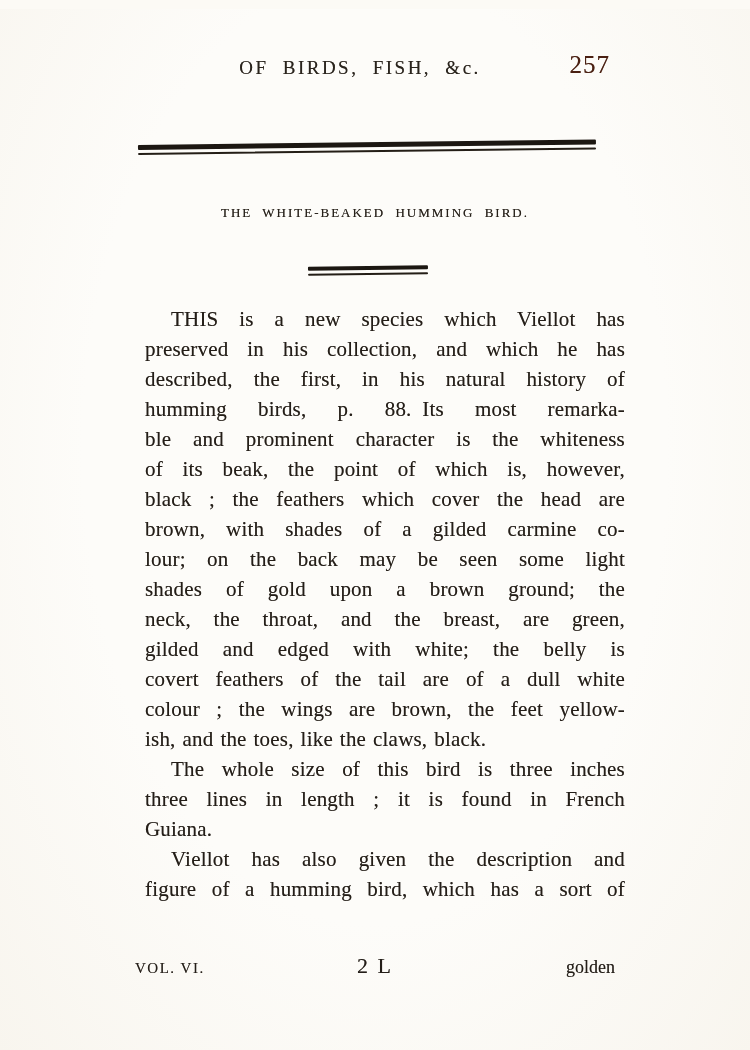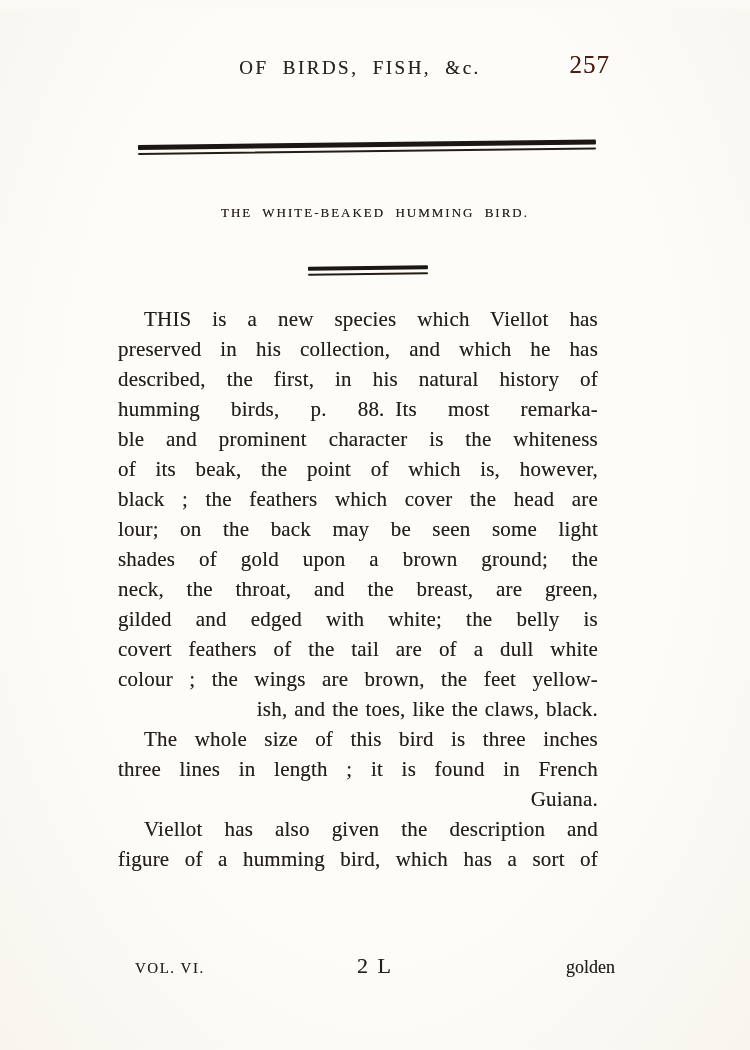--- a/index.html
+++ b/index.html
@@ -44,28 +44,28 @@
   .article-title {
     position:absolute; top:196px; left:135px; width:480px;
     text-align:center;
     font-size:13px; letter-spacing:2px; word-spacing:5px;
     color:#27211a;
     text-shadow:0 0 .5px rgba(39,33,26,.6);
   }
 
   
   .body-text {
-    position:absolute; top:295px; left:118px; width:480px;
+    position:absolute; top:295px; left:145px; width:480px;
     font-size:21px; line-height:30px;
     word-spacing:1.5px; letter-spacing:.2px;
     color:#241e18;
     text-shadow:0 0 .5px rgba(36,30,24,.5);
   }
   .para { margin:0; }
-  .line { white-space:normal;text-align:right; }
+  .line { white-space:normal; }
   .line.just { text-align:justify; text-align-last:justify; }
   .line.indent { padding-left:26px; }
 
   
   .footer-row {
     position:absolute; top:944px; left:135px; width:480px;
     display:grid; grid-template-columns:1fr auto 1fr; align-items:baseline;
     color:#241e18;
     text-shadow:0 0 .5px rgba(36,30,24,.5);
   }
@@ -96,20 +96,21 @@
 
   <div class="body-text">
       <div class="para">
         <div class="line just indent">THIS is a new species which Viellot has</div>
         <div class="line just">preserved in his collection, and which he has</div>
         <div class="line just">described, the first, in his natural history of</div>
         <div class="line just">humming birds, p. 88. Its most remarka-</div>
         <div class="line just">ble and prominent character is the whiteness</div>
         <div class="line just">of its beak, the point of which is, however,</div>
         <div class="line just">black ; the feathers which cover the head are</div>
+        <div class="line just">brown, with shades of a gilded carmine co-</div>
         <div class="line just">lour; on the back may be seen some light</div>
         <div class="line just">shades of gold upon a brown ground; the</div>
         <div class="line just">neck, the throat, and the breast, are green,</div>
         <div class="line just">gilded and edged with white; the belly is</div>
         <div class="line just">covert feathers of the tail are of a dull white</div>
         <div class="line just">colour ; the wings are brown, the feet yellow-</div>
         <div class="line">ish, and the toes, like the claws, black.</div>
       </div>
       <div class="para">
         <div class="line just indent">The whole size of this bird is three inches</div>

